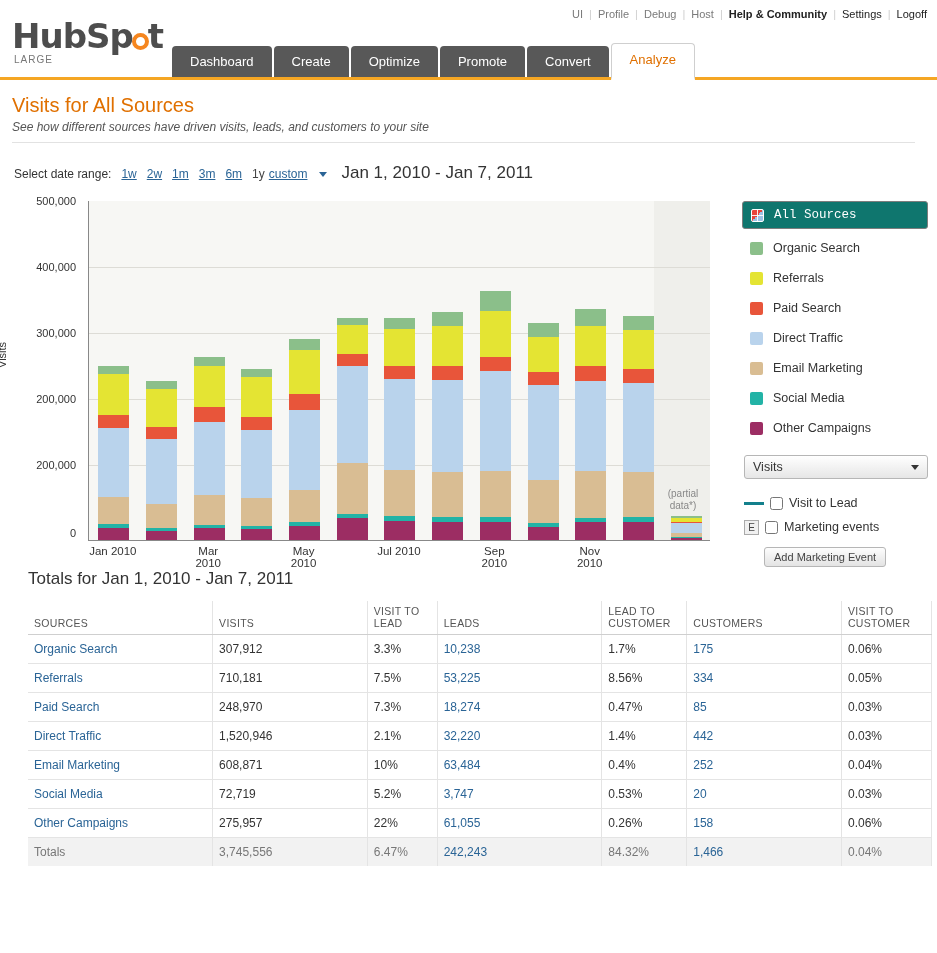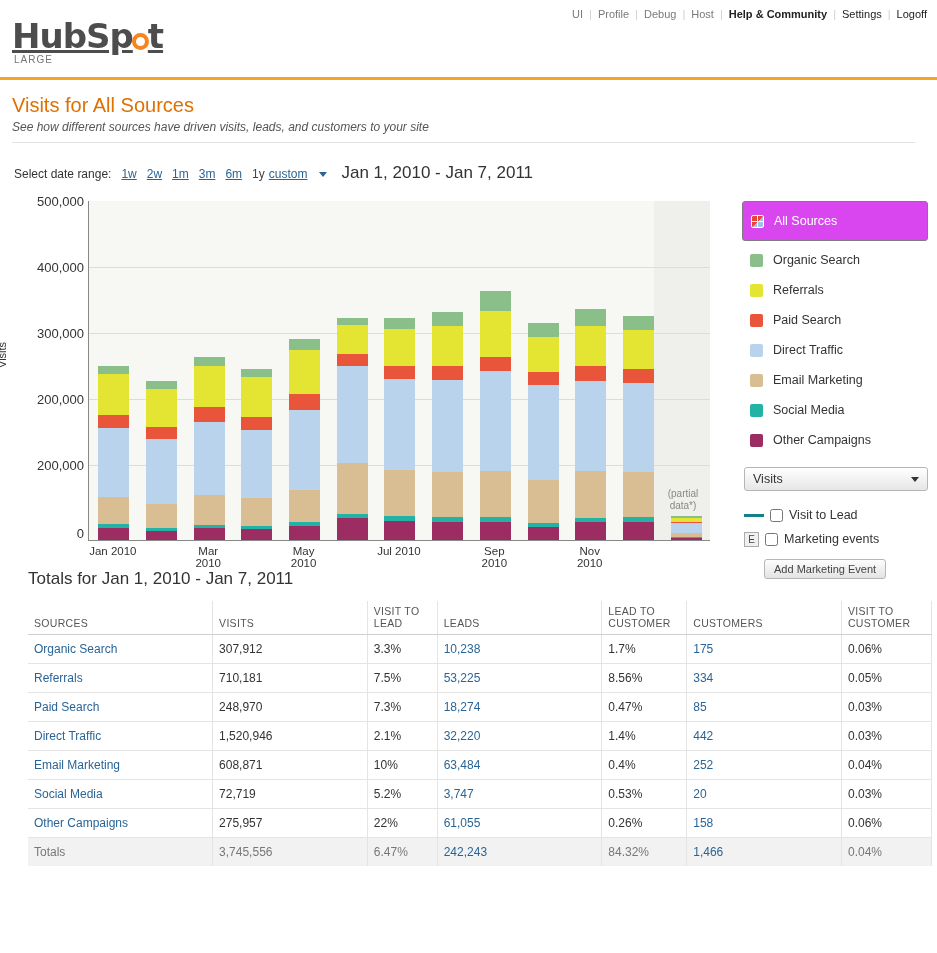--- a/index.html
+++ b/index.html
@@ -38,21 +38,20 @@
     background: #fff;
   }
   .logo {
     position: absolute;
     left: 12px; top: -8px;
     font-size: 34px;
     font-weight: bold;
     color: #4d4d4d;
     letter-spacing: -1px;
     font-family: "DejaVu Sans", sans-serif;
-    text-decoration: underline;
   }
   .logo .dot {
     display: inline-block;
     width: 17px; height: 17px;
     border-radius: 50%;
     border: 4px solid #f5861f;
     position: relative;
     top: 2px;
     margin: 0 -1px;
   }
@@ -157,22 +156,22 @@
     left: 0; right: 0;
     border-top: 1px solid #dddcd6;
   }
   .ylabels {
     position: absolute;
     left: 0; top: 0;
     width: 84px; height: 348px;
   }
   .ylabels div {
     position: absolute;
-    right: 0;
-    font-size: 13px;
+    right: 8px;
+    font-size: 11px;
     color: #333;
     transform: translateY(-50%);
   }
   .ytitle {
     position: absolute;
     left: -4px; top: 175px;
     font-size: 11px;
     color: #333;
     transform: rotate(-90deg);
     transform-origin: left top;
@@ -229,26 +228,27 @@
   .legend-item {
     display: flex;
     align-items: center;
     height: 30px;
     padding-left: 8px;
     font-size: 12.5px;
     color: #333;
     cursor: pointer;
   }
   .legend-item.selected {
-    background: #d946ef;
+    background: #0f766e;
     border: 1px solid #7d7d7d;
     border-radius: 3px;
     color: #fff;
-    height: 40px;
+    height: 28px;
     margin-bottom: 4px;
+    font-family: Liberation Mono, monospace;
   }
   .swatch {
     width: 13px; height: 13px;
     margin-right: 10px;
     border-radius: 2px;
     flex: none;
   }
   .swatch.multi {
     background:
       linear-gradient(to bottom right, #e8443a 0 50%, #9dc3e6 50% 100%);
@@ -381,20 +381,28 @@
   <span class="sep">|</span>
   <a href="#" class="strong2">Settings</a>
   <span class="sep">|</span>
   <a href="#" class="strong2">Logoff</a>
 </div>
 
 <div class="header">
   <div class="logo">
     <span>HubSp</span><span class="dot"></span><span>t</span>
     <span class="sub">LARGE</span>
+  </div>
+  <div class="tabs">
+    <div class="tab">Dashboard</div>
+    <div class="tab">Create</div>
+    <div class="tab">Optimize</div>
+    <div class="tab">Promote</div>
+    <div class="tab">Convert</div>
+    <div class="tab active">Analyze</div>
   </div>
 </div>
 
 <div class="page-head">
   <h1 class="page-title">Visits for All Sources</h1>
   <div class="page-sub">See how different sources have driven visits, leads, and customers to your site</div>
 </div>
 
 <div class="daterow">
   <span class="lbl">Select date range:</span>

